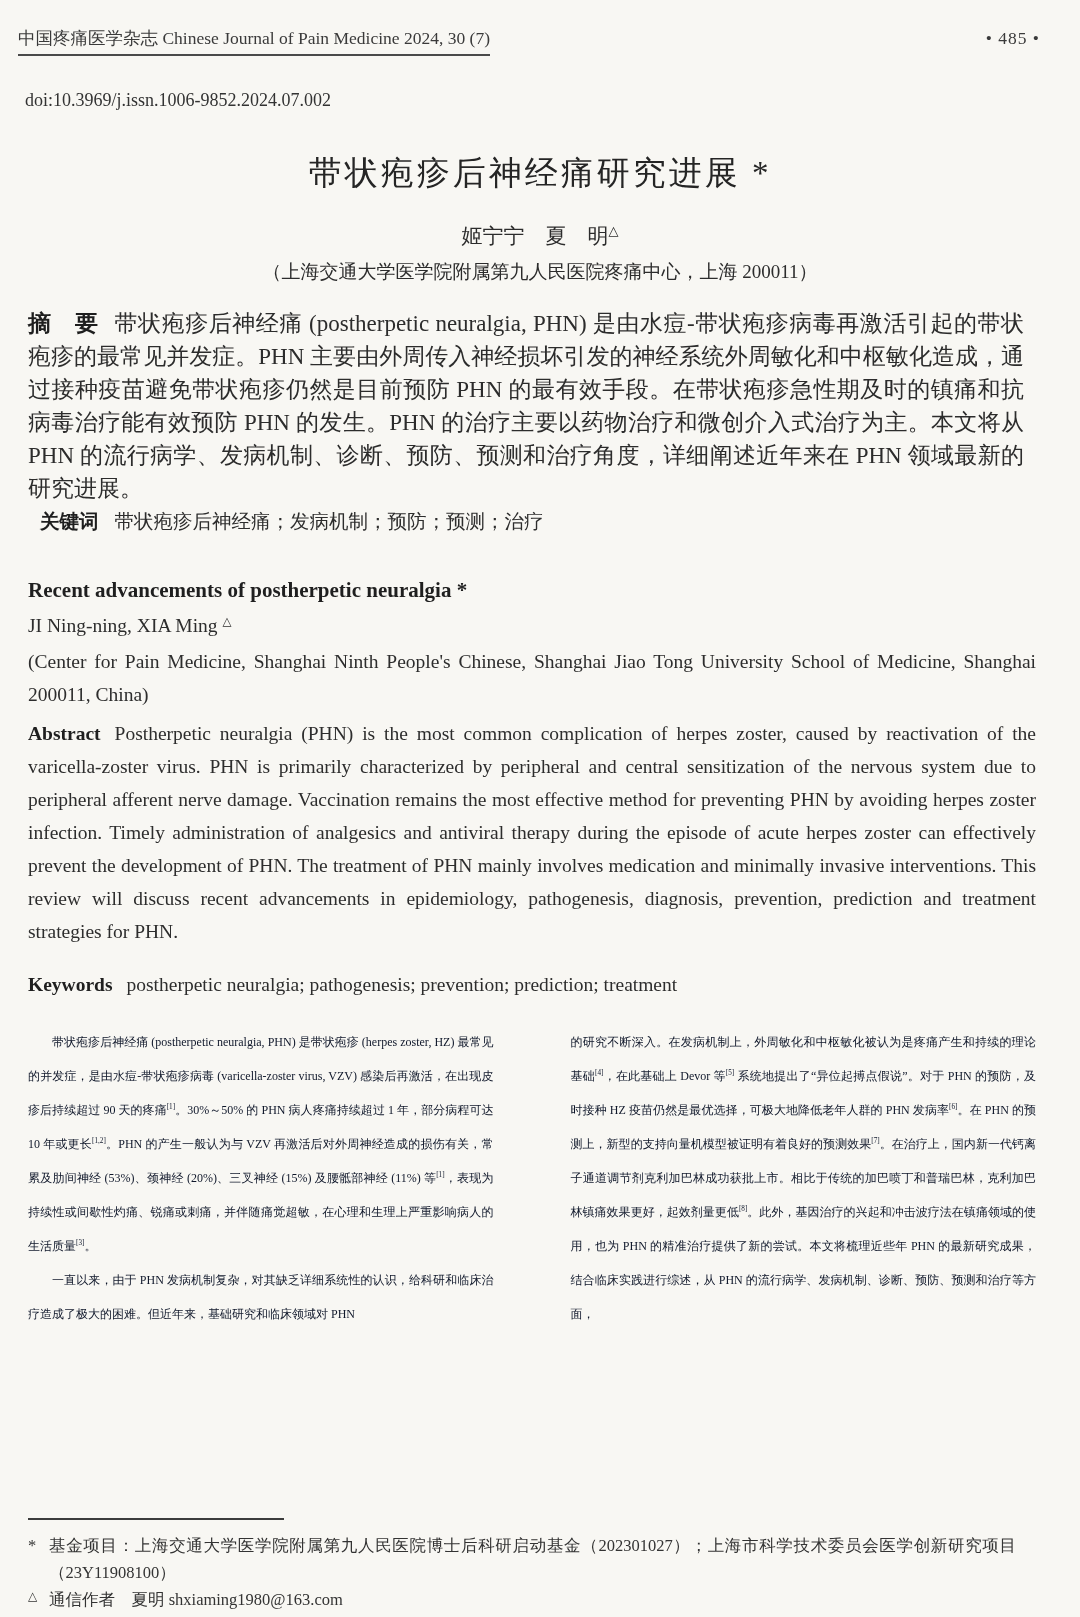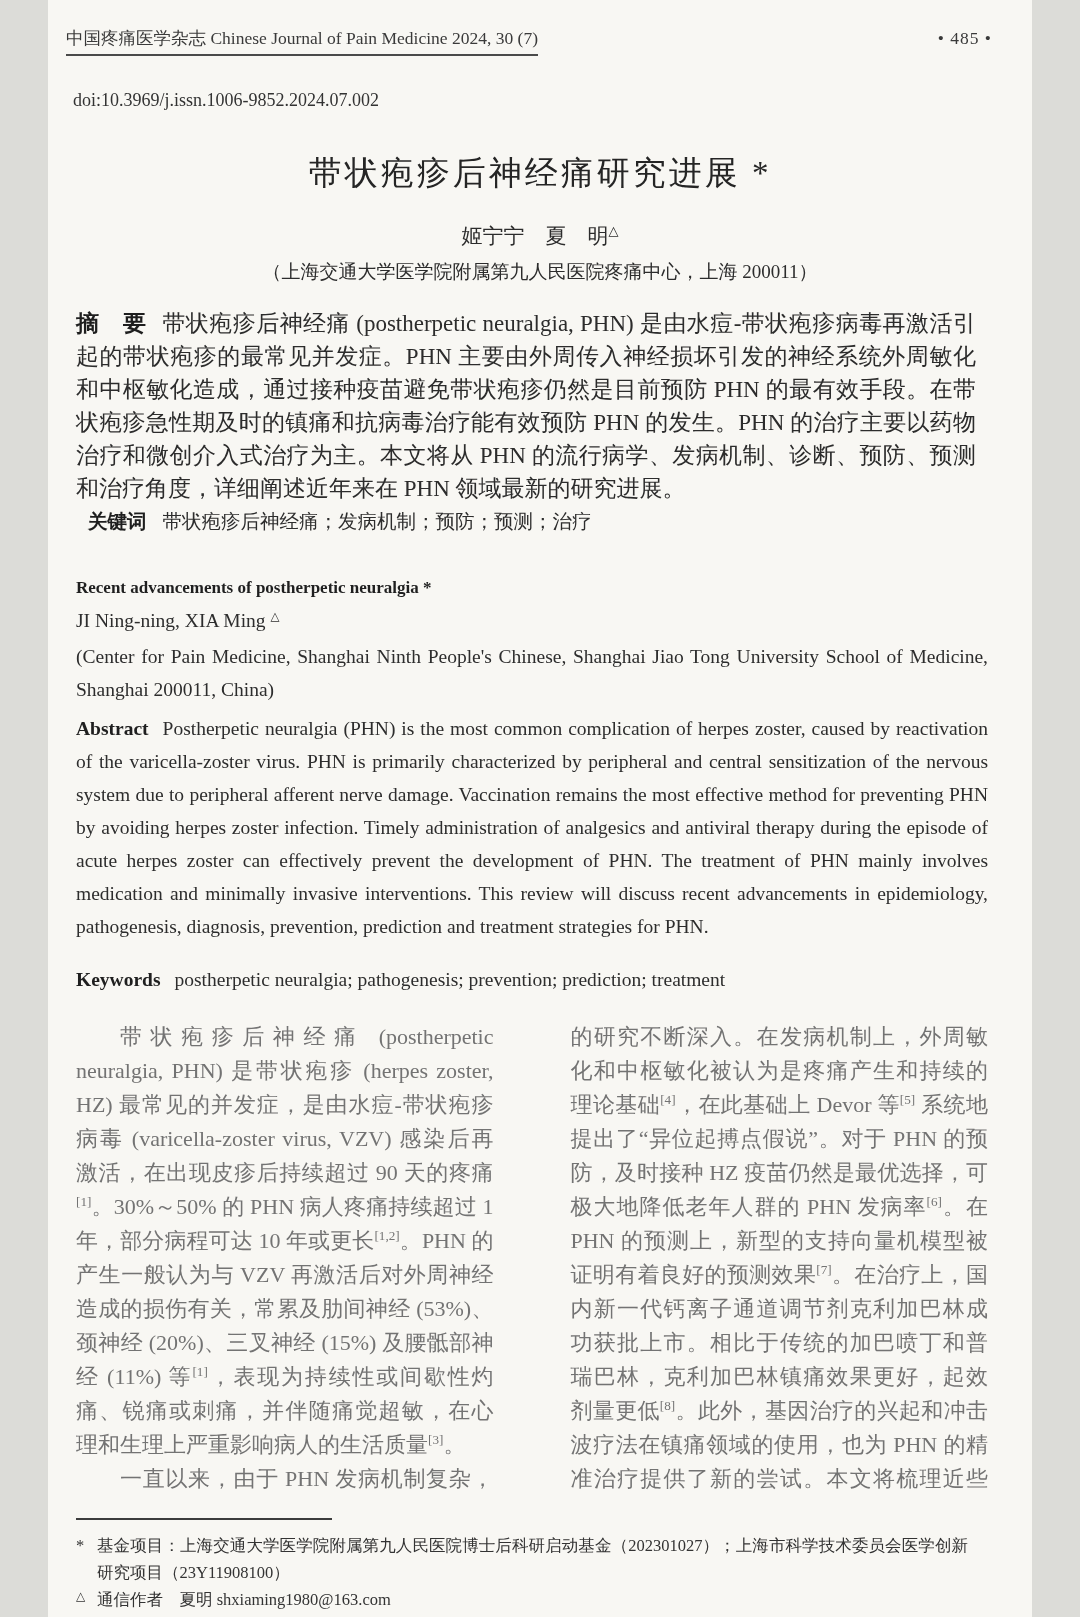--- a/index.html
+++ b/index.html
@@ -1,18 +1,18 @@
 <!DOCTYPE html>
 <html><head>
 <meta charset="utf-8">
 <style>
   html,body { margin:0; padding:0; background:#dcdcd8; }
   .page {
     position:relative;
-    width:984px; height:1617px;
+    width:1080px; height:1617px;
     margin:0 auto;
     background:#f8f7f3;
     color:#2d2d2d;
     font-family:"Liberation Serif","DejaVu Serif",serif;
     overflow:hidden;
     box-sizing:border-box;
   }
   
   .header {
     display:flex; justify-content:space-between; align-items:flex-start;
@@ -46,32 +46,32 @@
     text-align:justify; color:#2c2c2c;
   }
   .cn-label {
     font-family:"Liberation Sans","DejaVu Sans",sans-serif;
     font-weight:700; color:#1e1e1e;
     margin-right:16px;
   }
   .keywords-cn { margin:0 44px 0 40px; font-size:19.5px; line-height:33px; }
   
   .en-block { margin:40px 44px 0 28px; }
-  .en-title { font-weight:700; font-size:17px; color:#1f1f1f; }
+  .en-title { font-weight:700; font-size:21px; color:#1f1f1f; }
   .en-authors { margin-top:12px; font-size:19.5px; }
   .en-affil { margin-top:8px; font-size:19.5px; line-height:33px; text-align:justify; }
   .en-abstract { margin-top:6px; font-size:19.5px; line-height:33px; text-align:justify; }
   .en-label { font-weight:700; margin-right:14px; color:#1f1f1f; }
   .en-keywords { margin-top:2px; font-size:19.5px; line-height:33px; }
   
   .body-columns {
     display:flex; gap:77px;
     margin:24px 44px 0 28px;
-    font-size:22px; line-height:34px;
-    text-align:justify; color:#737373;
+    font-size:12px; line-height:34px;
+    text-align:justify; color:#0f172a;
     height:478px; overflow:hidden;
   }
   .col { flex:1 1 0; min-width:0; }
   .col p { margin:0; }
   .col p.indent { text-indent:2em; }
   sup { font-size:0.6em; line-height:0; vertical-align:super; }
   
   .footnotes {
     position:absolute; left:28px; right:64px; top:1518px;
     font-size:16.5px; line-height:27px; color:#333;

